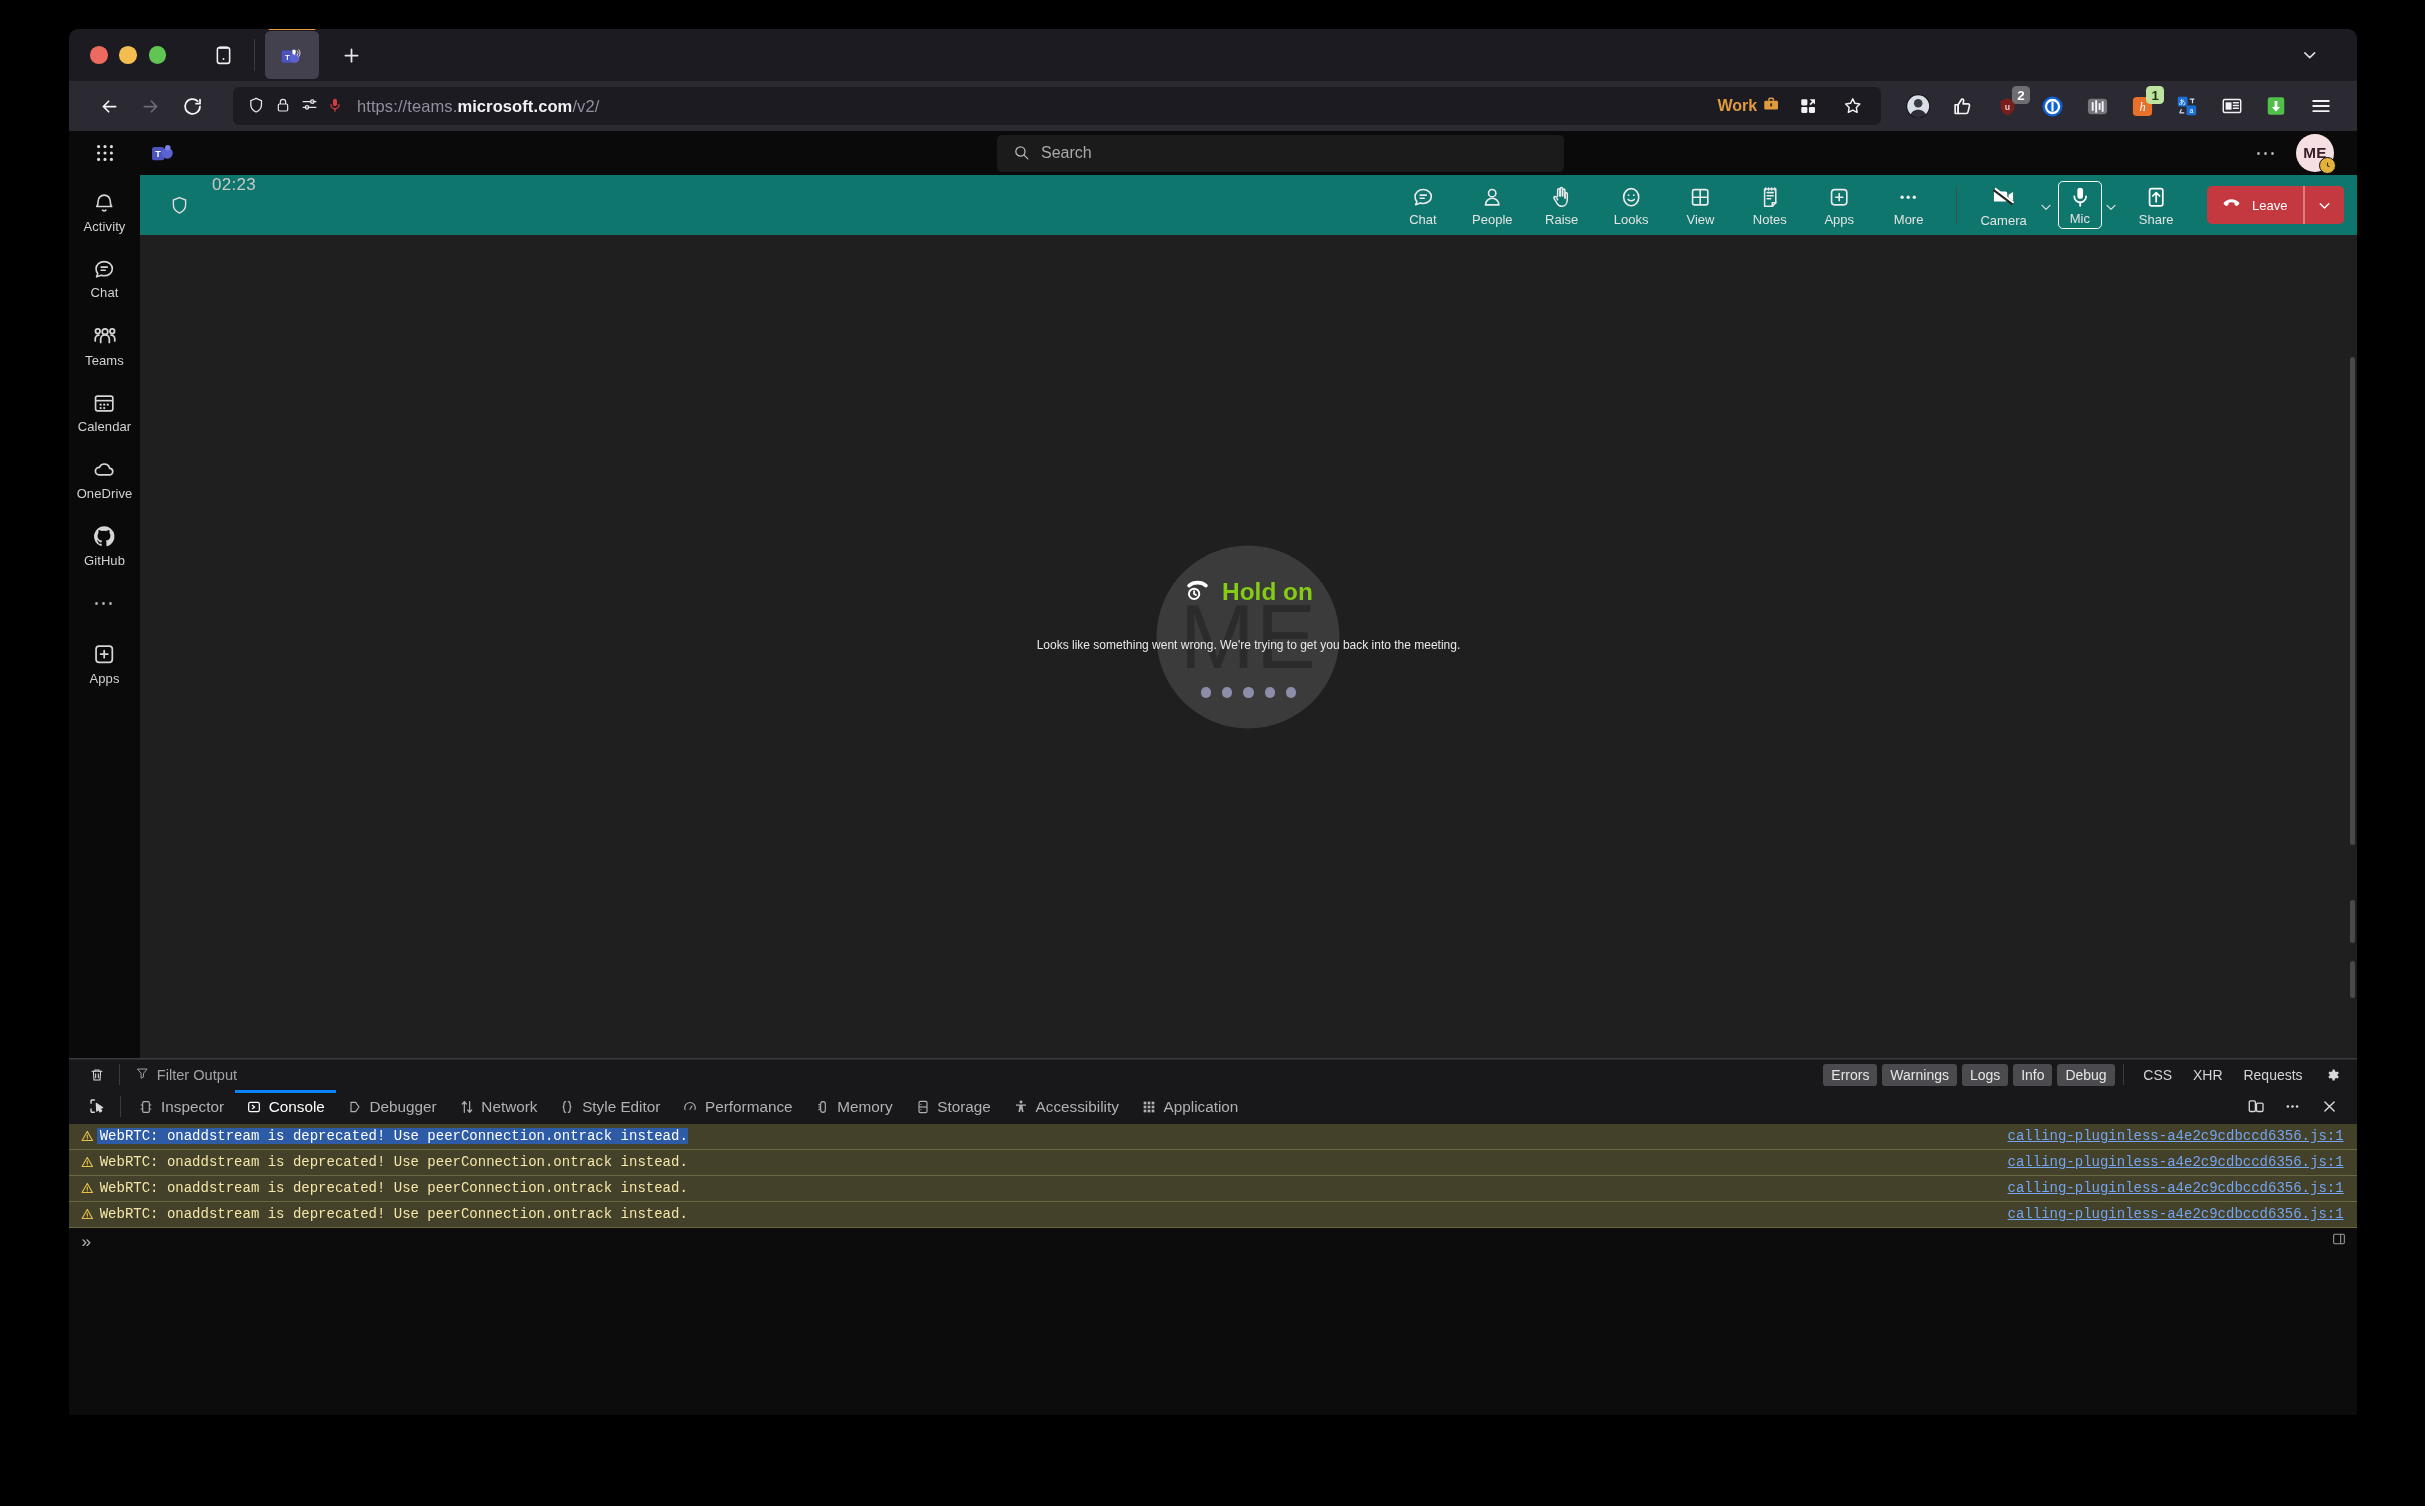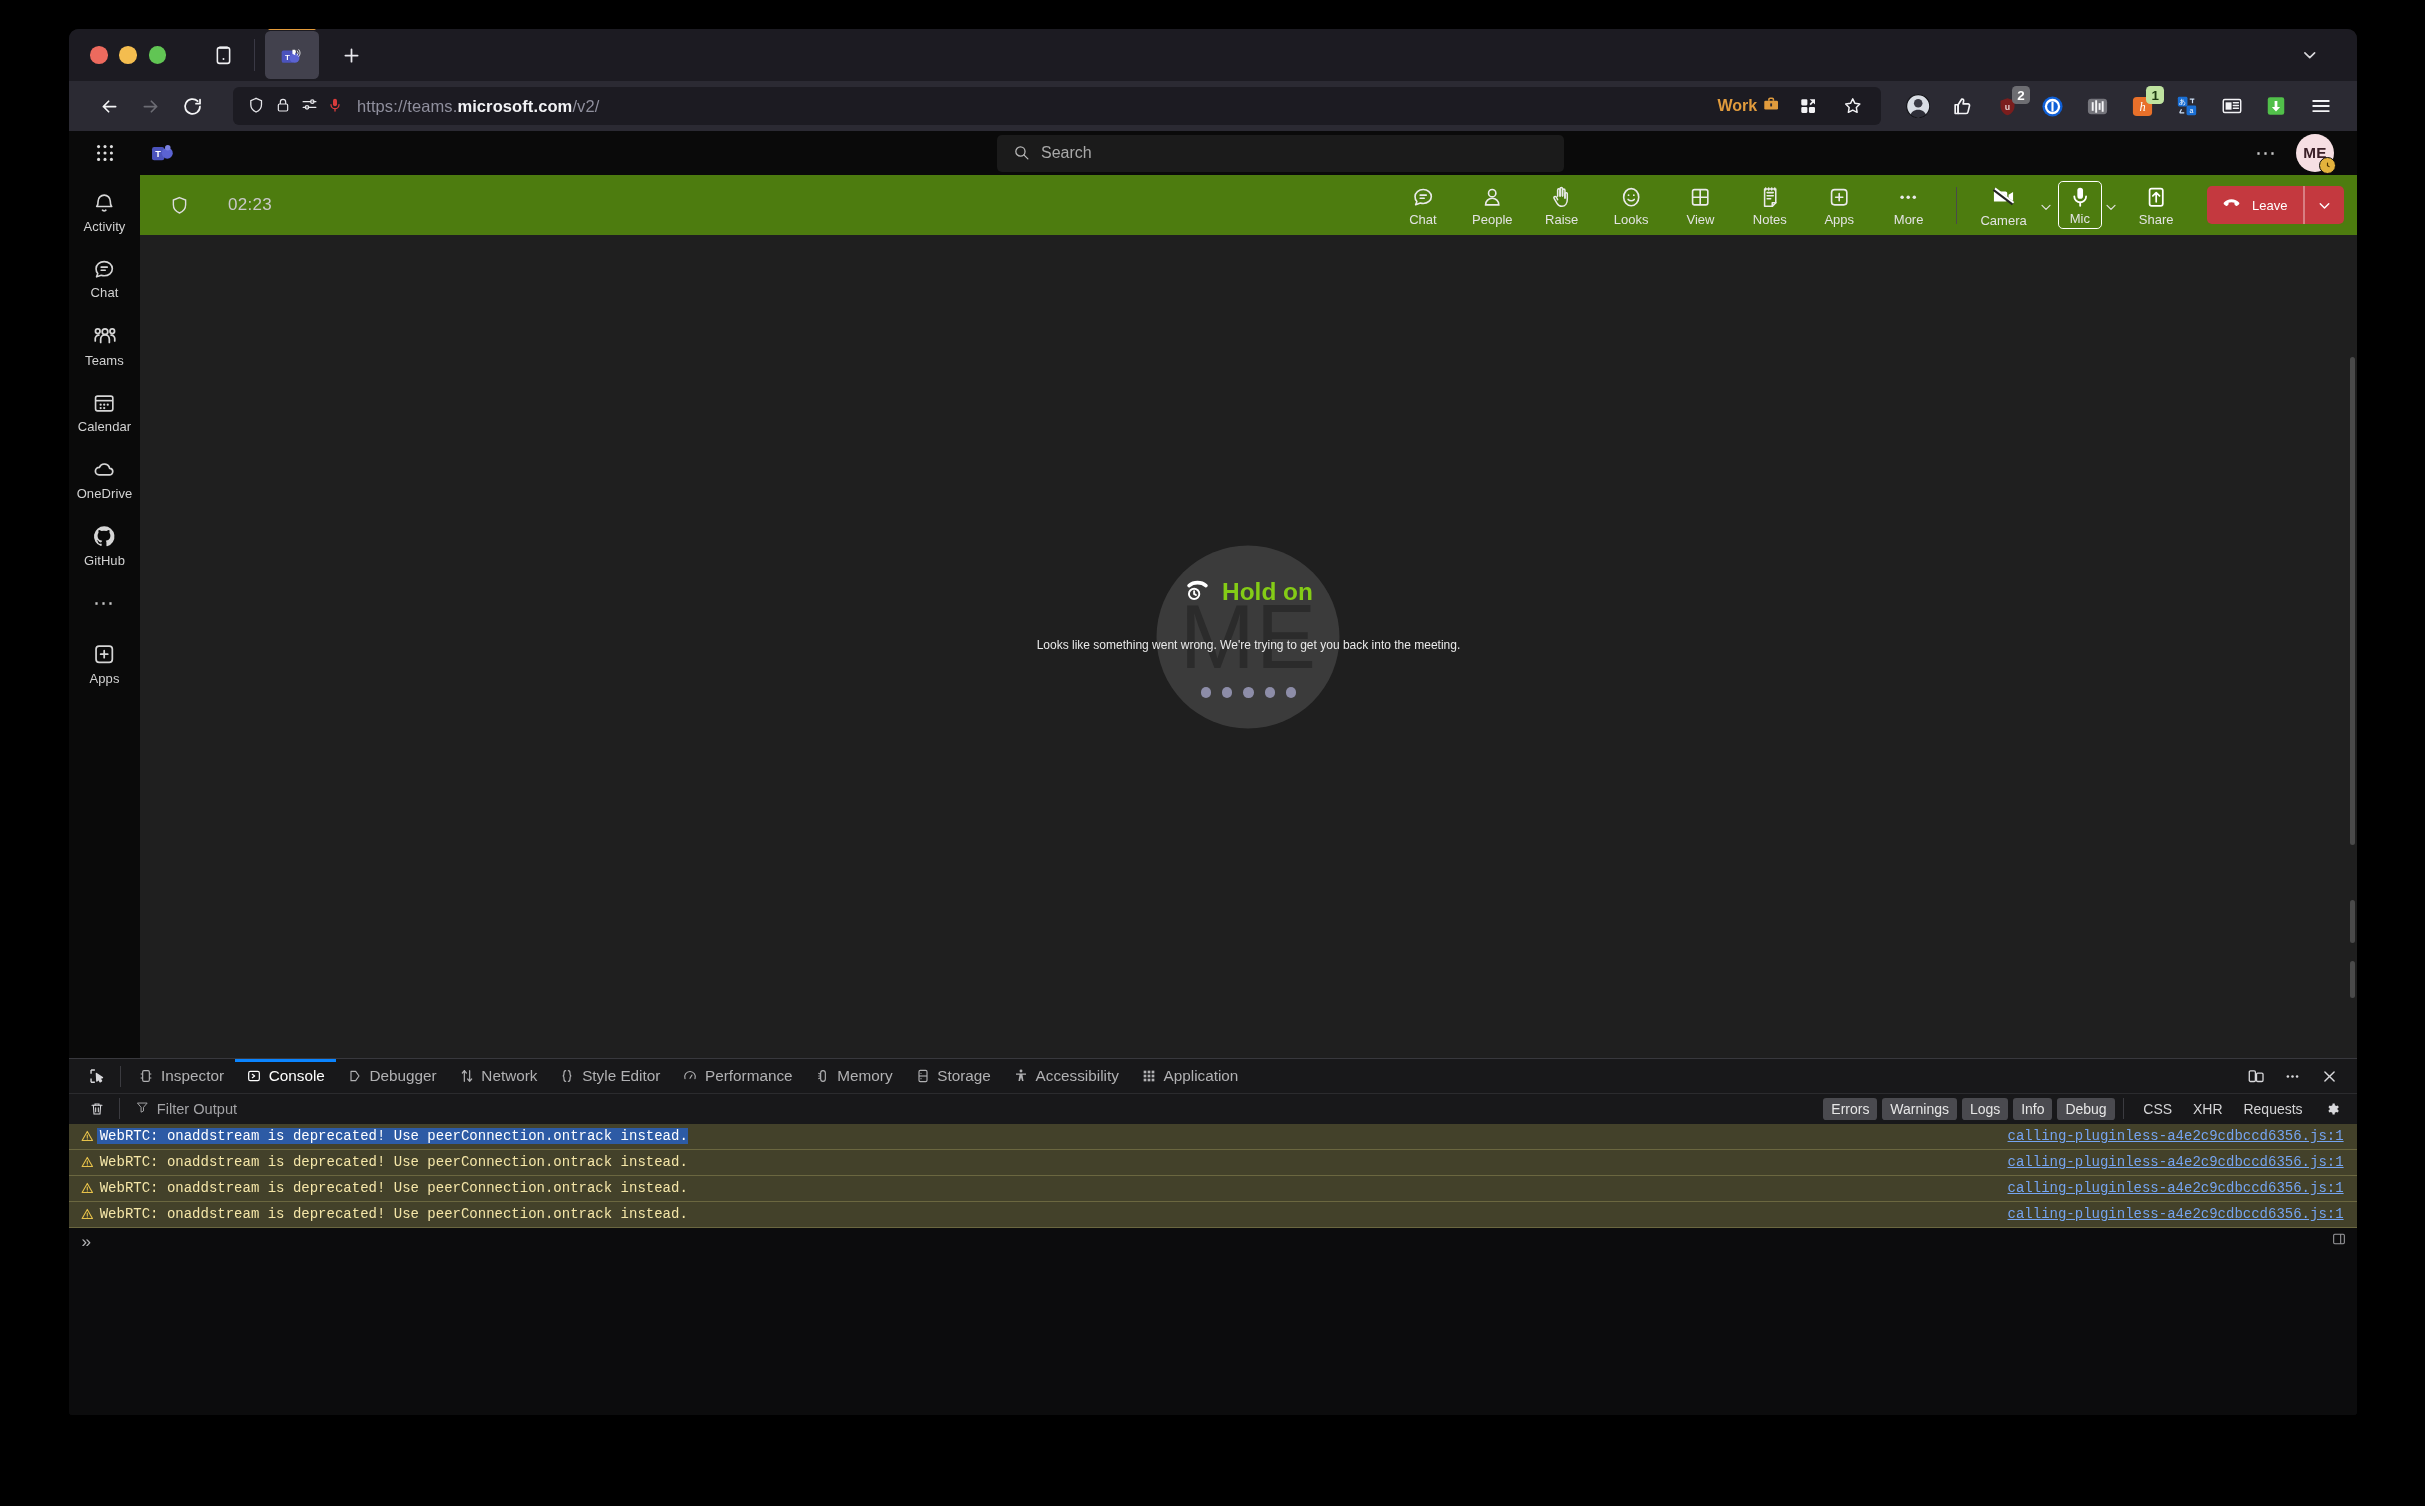--- a/index.html
+++ b/index.html
@@ -194,26 +194,25 @@
     display:flex; flex-direction:column; align-items:center; gap: 3.7px;
     color: #c6c6c6;
   }
   .rail-item .lbl { font-size: 13px; color:#d2d2d2; letter-spacing:0.1px;}
   .rail-dots { color:#c6c6c6; font-size: 21px; letter-spacing:1.8px; line-height:.4; padding: 14.6px 0 17px; }
 
   
   #stage-wrap { flex:1 1 auto; display:flex; flex-direction:column; min-width:0; background:#1f1f1f; }
 
   #meeting-header {
-    height: 60px; background: #4d7c0f;
-    display:flex; align-items:center;
+    height: 60px; background: #0f766e;
+    display:flex; 
     padding: 0 13.4px 0 22px;
     flex: 0 0 auto;
     position: relative;
-    gap: 16px;
   }
   #meeting-shield { width: 34px; display:flex; align-items:center; justify-content:center; }
   #meeting-timer { color:#c9c9c9; font-size: 17px; margin-left: 16px; letter-spacing: 0.3px; }
 
   #meeting-controls {
     margin-left:auto; display:flex; align-items:center; gap: 2.4px;
   }
   .ctl {
     width: 67px; padding: 3.7px 0 2.4px;
     display:flex; flex-direction:column; align-items:center; gap: 2.4px;
@@ -836,130 +835,20 @@
                 </div>
               </div>
             </div>
           </div>
         </div>
       </div>
     </div>
   </div>
 
   <div id="devtools">
-    <div id="dt-tabbar">
-      <div id="dt-picker">
-        <svg width="18.3" height="18.3" viewBox="0 0 24 24" fill="none" stroke="#d8d8db" stroke-width="1.8" stroke-linejoin="round">
-          <path d="M4 4h5M4 4v5M4 20h5M4 20v-5"></path>
-          <path d="M11 8.5l8 5.5-3.3.9 2.1 3.4-1.9 1.1-2-3.4-2.3 2.5z" fill="#d8d8db"></path>
-        </svg>
-      </div>
-      <div class="dt-sep"></div>
-
-      <div class="dt-tab">
-        <svg width="16" height="16" viewBox="0 0 24 24" fill="none" stroke="#b1b1b3" stroke-width="1.7">
-              <rect x="7" y="4" width="10" height="16" rx="2"></rect>
-              <path d="M4 9h3M4 15h3M17 9h3M17 15h3"></path>
-            </svg>
-        <span>Inspector</span>
-      </div>
-      <div class="dt-tab active">
-        <svg width="16" height="16" viewBox="0 0 24 24" fill="none" stroke="#ffffff" stroke-width="1.8" stroke-linejoin="round">
-              <rect x="4" y="5" width="16" height="14" rx="2.5"></rect>
-              <path d="M9.5 9.5l3.5 2.5-3.5 2.5" stroke-linecap="round"></path>
-            </svg>
-        <span>Console</span>
-      </div>
-      <div class="dt-tab">
-        <svg width="16" height="16" viewBox="0 0 24 24" fill="none" stroke="#b1b1b3" stroke-width="1.7" stroke-linejoin="round">
-              <path d="M6 5h7l5 7-5 7H6z"></path>
-            </svg>
-        <span>Debugger</span>
-      </div>
-      <div class="dt-tab">
-        <svg width="16" height="16" viewBox="0 0 24 24" fill="none" stroke="#b1b1b3" stroke-width="1.8" stroke-linecap="round" stroke-linejoin="round">
-              <path d="M8 20V4M8 4L5 7.5M8 4l3 3.5"></path>
-              <path d="M16 4v16M16 20l-3-3.5M16 20l3-3.5"></path>
-            </svg>
-        <span>Network</span>
-      </div>
-      <div class="dt-tab">
-        <svg width="16" height="16" viewBox="0 0 24 24" fill="none" stroke="#b1b1b3" stroke-width="1.8" stroke-linecap="round">
-              <path d="M10 4c-2.5 0-2.5 3-2.5 4S7 12 5.5 12C7 12 7.5 15 7.5 16s0 4 2.5 4"></path>
-              <path d="M14 4c2.5 0 2.5 3 2.5 4s.5 4 2 4c-1.5 0-2 3-2 4s0 4-2.5 4"></path>
-            </svg>
-        <span>Style Editor</span>
-      </div>
-      <div class="dt-tab">
-        <svg width="16" height="16" viewBox="0 0 24 24" fill="none" stroke="#b1b1b3" stroke-width="1.7" stroke-linecap="round">
-              <path d="M4.5 16a8 8 0 1 1 15 0"></path>
-              <path d="M12 15.5l3-5"></path>
-            </svg>
-        <span>Performance</span>
-      </div>
-      <div class="dt-tab">
-        <svg width="16" height="16" viewBox="0 0 24 24" fill="none" stroke="#b1b1b3" stroke-width="1.7">
-              <rect x="8.5" y="4" width="7" height="16" rx="3.5"></rect>
-              <path d="M5 8l3.5 1.5M5 12h3.5M5 16l3.5-1.5"></path>
-            </svg>
-        <span>Memory</span>
-      </div>
-      <div class="dt-tab">
-        <svg width="16" height="16" viewBox="0 0 24 24" fill="none" stroke="#b1b1b3" stroke-width="1.7">
-              <rect x="6" y="3.5" width="12" height="17" rx="2"></rect>
-              <path d="M6 12h12"></path>
-              <circle cx="9" cy="8" r=".9" fill="#b1b1b3" stroke="none"></circle>
-              <circle cx="9" cy="16" r=".9" fill="#b1b1b3" stroke="none"></circle>
-            </svg>
-        <span>Storage</span>
-      </div>
-      <div class="dt-tab">
-        <svg width="16" height="16" viewBox="0 0 24 24" fill="#b1b1b3">
-              <circle cx="12" cy="4.6" r="2.2"></circle>
-              <path d="M4.5 8.2h15v2h-5.3l1.6 9.3h-2.2L12 14.4l-1.6 5.1H8.2l1.6-9.3H4.5z"></path>
-            </svg>
-        <span>Accessibility</span>
-      </div>
-      <div class="dt-tab">
-        <svg width="16" height="16" viewBox="0 0 24 24" fill="#b1b1b3">
-          <rect x="4" y="4" width="4" height="4"></rect>
-              <rect x="10" y="4" width="4" height="4"></rect>
-              <rect x="16" y="4" width="4" height="4"></rect>
-          <rect x="4" y="10" width="4" height="4"></rect>
-              <rect x="10" y="10" width="4" height="4"></rect>
-              <rect x="16" y="10" width="4" height="4"></rect>
-          <rect x="4" y="16" width="4" height="4"></rect>
-              <rect x="10" y="16" width="4" height="4"></rect>
-              <rect x="16" y="16" width="4" height="4"></rect>
-        </svg>
-        <span>Application</span>
-      </div>
-
-      <div id="dt-tabbar-right">
-        <span class="dt-iconbtn">
-          <svg width="18.3" height="18.3" viewBox="0 0 24 24" fill="none" stroke="#d8d8db" stroke-width="1.7" stroke-linejoin="round">
-            <rect x="3" y="5" width="8" height="14" rx="1.6"></rect>
-            <rect x="12.5" y="8" width="8.5" height="11" rx="1.6"></rect>
-          </svg>
-        </span>
-        <span class="dt-iconbtn">
-          <svg width="17" height="17" viewBox="0 0 24 24" fill="#d8d8db">
-                <circle cx="5.5" cy="12" r="1.8"></circle>
-                <circle cx="12" cy="12" r="1.8"></circle>
-                <circle cx="18.5" cy="12" r="1.8"></circle>
-              </svg>
-        </span>
-        <span class="dt-iconbtn">
-          <svg width="17" height="17" viewBox="0 0 24 24" fill="none" stroke="#d8d8db" stroke-width="2" stroke-linecap="round">
-                <path d="M5.5 5.5l13 13M18.5 5.5l-13 13"></path>
-              </svg>
-        </span>
-      </div>
-    </div>
-
     <div id="dt-filterbar">
       <span class="dt-iconbtn">
         <svg width="16" height="16" viewBox="0 0 24 24" fill="none" stroke="#d8d8db" stroke-width="1.6" stroke-linecap="round">
           <path d="M4.5 6.5h15"></path>
           <path d="M9 6.5V4.5h6v2"></path>
           <path d="M6.5 6.5l1 13h9l1-13"></path>
           <path d="M10 10v6M14 10v6"></path>
         </svg>
       </span>
       <span class="dt-sep"></span>
@@ -981,20 +870,130 @@
       <span class="fbtn off">XHR</span>
       <span class="fbtn off">Requests</span>
       <span class="dt-iconbtn" style="margin-left:4.9px">
         <svg width="16" height="16" viewBox="0 0 24 24" fill="#d8d8db">
           <path d="M12 8.6a3.4 3.4 0 1 0 0 6.8 3.4 3.4 0 0 0 0-6.8zm0 5a1.6 1.6 0 1 1 0-3.2 1.6 1.6 0 0 1 0 3.2z"></path>
           <path d="M20.4 13.3l-.1-2.6 2-1.3-1.6-2.8-2.2.9-2.2-1.3-.2-2.4h-3.2l-.3 2.4-2.2 1.3-2.2-.9L6.6 9.4l2 1.3-.1 2.6-2 1.3 1.6 2.8 2.2-.9 2.2 1.3.3 2.4h3.2l.2-2.4 2.2-1.3 2.2.9 1.6-2.8z"></path>
         </svg>
       </span>
     </div>
 
+    <div id="dt-tabbar">
+      <div id="dt-picker">
+        <svg width="18.3" height="18.3" viewBox="0 0 24 24" fill="none" stroke="#d8d8db" stroke-width="1.8" stroke-linejoin="round">
+          <path d="M4 4h5M4 4v5M4 20h5M4 20v-5"></path>
+          <path d="M11 8.5l8 5.5-3.3.9 2.1 3.4-1.9 1.1-2-3.4-2.3 2.5z" fill="#d8d8db"></path>
+        </svg>
+      </div>
+      <div class="dt-sep"></div>
+
+      <div class="dt-tab">
+        <svg width="16" height="16" viewBox="0 0 24 24" fill="none" stroke="#b1b1b3" stroke-width="1.7">
+              <rect x="7" y="4" width="10" height="16" rx="2"></rect>
+              <path d="M4 9h3M4 15h3M17 9h3M17 15h3"></path>
+            </svg>
+        <span>Inspector</span>
+      </div>
+      <div class="dt-tab active">
+        <svg width="16" height="16" viewBox="0 0 24 24" fill="none" stroke="#ffffff" stroke-width="1.8" stroke-linejoin="round">
+              <rect x="4" y="5" width="16" height="14" rx="2.5"></rect>
+              <path d="M9.5 9.5l3.5 2.5-3.5 2.5" stroke-linecap="round"></path>
+            </svg>
+        <span>Console</span>
+      </div>
+      <div class="dt-tab">
+        <svg width="16" height="16" viewBox="0 0 24 24" fill="none" stroke="#b1b1b3" stroke-width="1.7" stroke-linejoin="round">
+              <path d="M6 5h7l5 7-5 7H6z"></path>
+            </svg>
+        <span>Debugger</span>
+      </div>
+      <div class="dt-tab">
+        <svg width="16" height="16" viewBox="0 0 24 24" fill="none" stroke="#b1b1b3" stroke-width="1.8" stroke-linecap="round" stroke-linejoin="round">
+              <path d="M8 20V4M8 4L5 7.5M8 4l3 3.5"></path>
+              <path d="M16 4v16M16 20l-3-3.5M16 20l3-3.5"></path>
+            </svg>
+        <span>Network</span>
+      </div>
+      <div class="dt-tab">
+        <svg width="16" height="16" viewBox="0 0 24 24" fill="none" stroke="#b1b1b3" stroke-width="1.8" stroke-linecap="round">
+              <path d="M10 4c-2.5 0-2.5 3-2.5 4S7 12 5.5 12C7 12 7.5 15 7.5 16s0 4 2.5 4"></path>
+              <path d="M14 4c2.5 0 2.5 3 2.5 4s.5 4 2 4c-1.5 0-2 3-2 4s0 4-2.5 4"></path>
+            </svg>
+        <span>Style Editor</span>
+      </div>
+      <div class="dt-tab">
+        <svg width="16" height="16" viewBox="0 0 24 24" fill="none" stroke="#b1b1b3" stroke-width="1.7" stroke-linecap="round">
+              <path d="M4.5 16a8 8 0 1 1 15 0"></path>
+              <path d="M12 15.5l3-5"></path>
+            </svg>
+        <span>Performance</span>
+      </div>
+      <div class="dt-tab">
+        <svg width="16" height="16" viewBox="0 0 24 24" fill="none" stroke="#b1b1b3" stroke-width="1.7">
+              <rect x="8.5" y="4" width="7" height="16" rx="3.5"></rect>
+              <path d="M5 8l3.5 1.5M5 12h3.5M5 16l3.5-1.5"></path>
+            </svg>
+        <span>Memory</span>
+      </div>
+      <div class="dt-tab">
+        <svg width="16" height="16" viewBox="0 0 24 24" fill="none" stroke="#b1b1b3" stroke-width="1.7">
+              <rect x="6" y="3.5" width="12" height="17" rx="2"></rect>
+              <path d="M6 12h12"></path>
+              <circle cx="9" cy="8" r=".9" fill="#b1b1b3" stroke="none"></circle>
+              <circle cx="9" cy="16" r=".9" fill="#b1b1b3" stroke="none"></circle>
+            </svg>
+        <span>Storage</span>
+      </div>
+      <div class="dt-tab">
+        <svg width="16" height="16" viewBox="0 0 24 24" fill="#b1b1b3">
+              <circle cx="12" cy="4.6" r="2.2"></circle>
+              <path d="M4.5 8.2h15v2h-5.3l1.6 9.3h-2.2L12 14.4l-1.6 5.1H8.2l1.6-9.3H4.5z"></path>
+            </svg>
+        <span>Accessibility</span>
+      </div>
+      <div class="dt-tab">
+        <svg width="16" height="16" viewBox="0 0 24 24" fill="#b1b1b3">
+          <rect x="4" y="4" width="4" height="4"></rect>
+              <rect x="10" y="4" width="4" height="4"></rect>
+              <rect x="16" y="4" width="4" height="4"></rect>
+          <rect x="4" y="10" width="4" height="4"></rect>
+              <rect x="10" y="10" width="4" height="4"></rect>
+              <rect x="16" y="10" width="4" height="4"></rect>
+          <rect x="4" y="16" width="4" height="4"></rect>
+              <rect x="10" y="16" width="4" height="4"></rect>
+              <rect x="16" y="16" width="4" height="4"></rect>
+        </svg>
+        <span>Application</span>
+      </div>
+
+      <div id="dt-tabbar-right">
+        <span class="dt-iconbtn">
+          <svg width="18.3" height="18.3" viewBox="0 0 24 24" fill="none" stroke="#d8d8db" stroke-width="1.7" stroke-linejoin="round">
+            <rect x="3" y="5" width="8" height="14" rx="1.6"></rect>
+            <rect x="12.5" y="8" width="8.5" height="11" rx="1.6"></rect>
+          </svg>
+        </span>
+        <span class="dt-iconbtn">
+          <svg width="17" height="17" viewBox="0 0 24 24" fill="#d8d8db">
+                <circle cx="5.5" cy="12" r="1.8"></circle>
+                <circle cx="12" cy="12" r="1.8"></circle>
+                <circle cx="18.5" cy="12" r="1.8"></circle>
+              </svg>
+        </span>
+        <span class="dt-iconbtn">
+          <svg width="17" height="17" viewBox="0 0 24 24" fill="none" stroke="#d8d8db" stroke-width="2" stroke-linecap="round">
+                <path d="M5.5 5.5l13 13M18.5 5.5l-13 13"></path>
+              </svg>
+        </span>
+      </div>
+    </div>
+
     <div id="console-output">
       <div class="msg-row selected">
         <span class="warn-ico">
           <svg width="14.6" height="14.6" viewBox="0 0 24 24" fill="none" stroke="#e7c24a" stroke-width="1.8" stroke-linejoin="round">
                 <path d="M12 4l8.5 15h-17z"></path>
                 <path d="M12 10v4.2M12 16.4v.2" stroke-linecap="round"></path>
               </svg>
         </span>
         <span class="text">WebRTC: onaddstream is deprecated! Use peerConnection.ontrack instead.</span>
         <span class="link">calling-pluginless-a4e2c9cdbccd6356.js:1</span>

